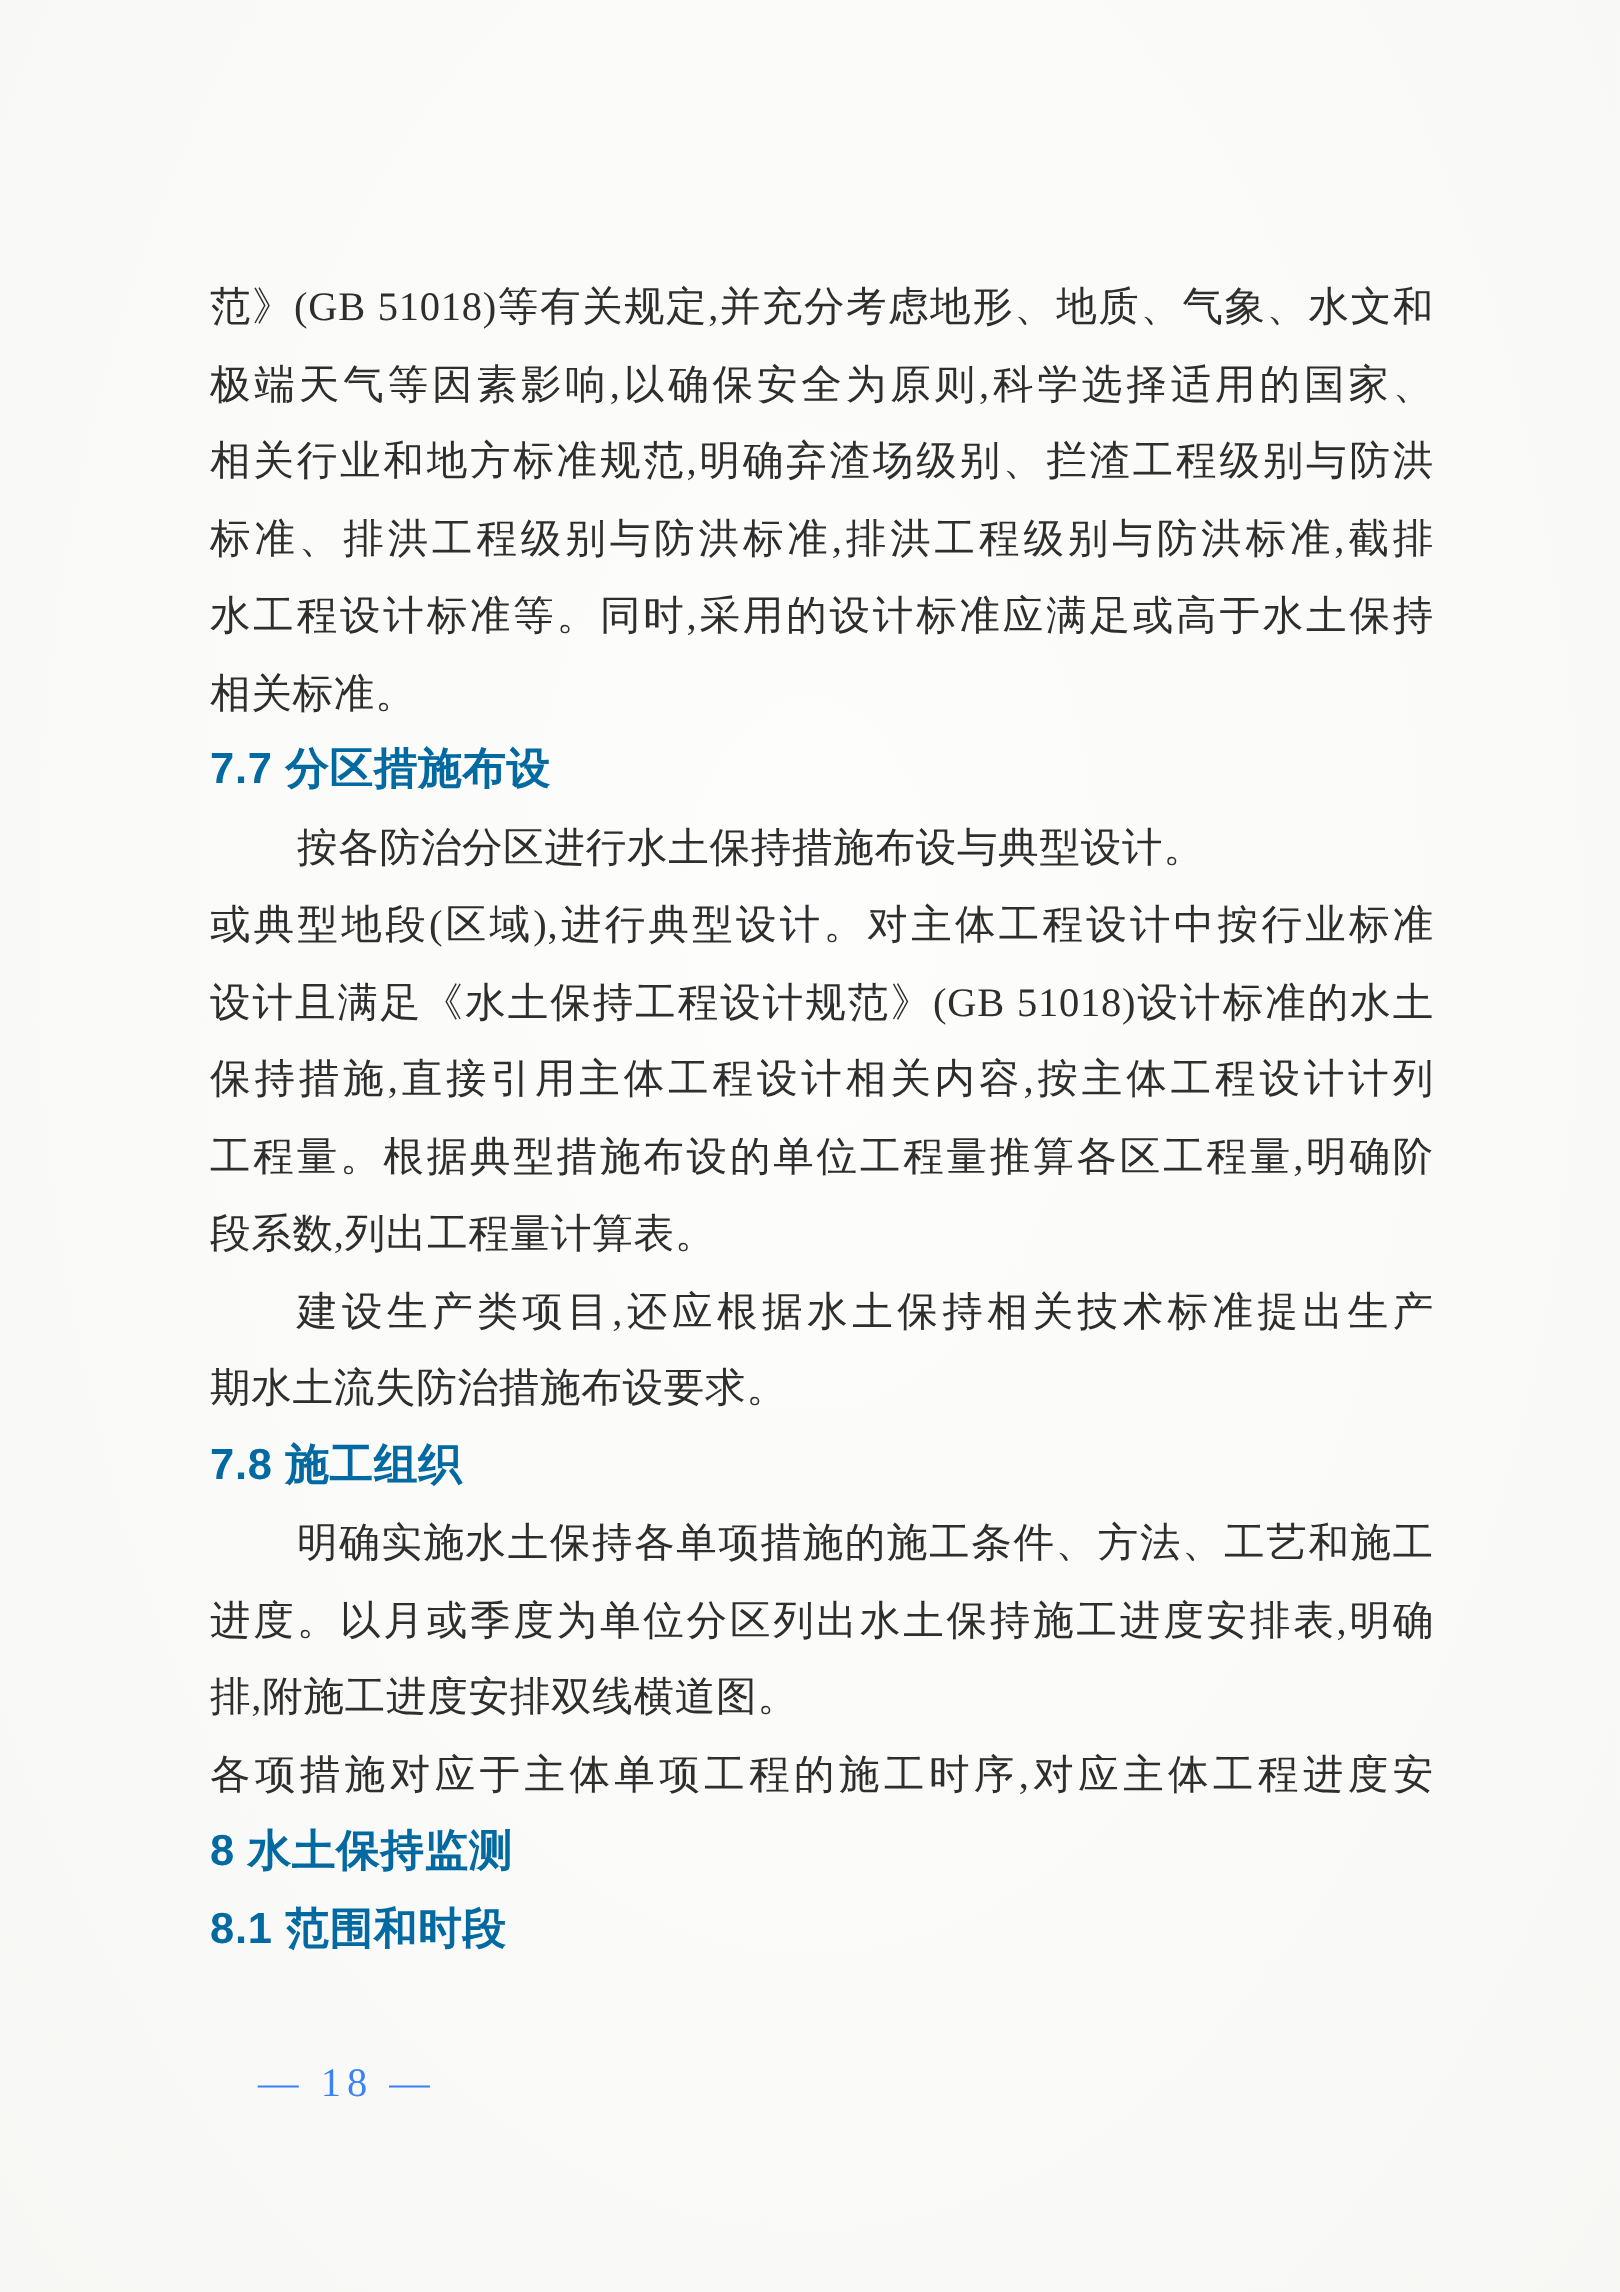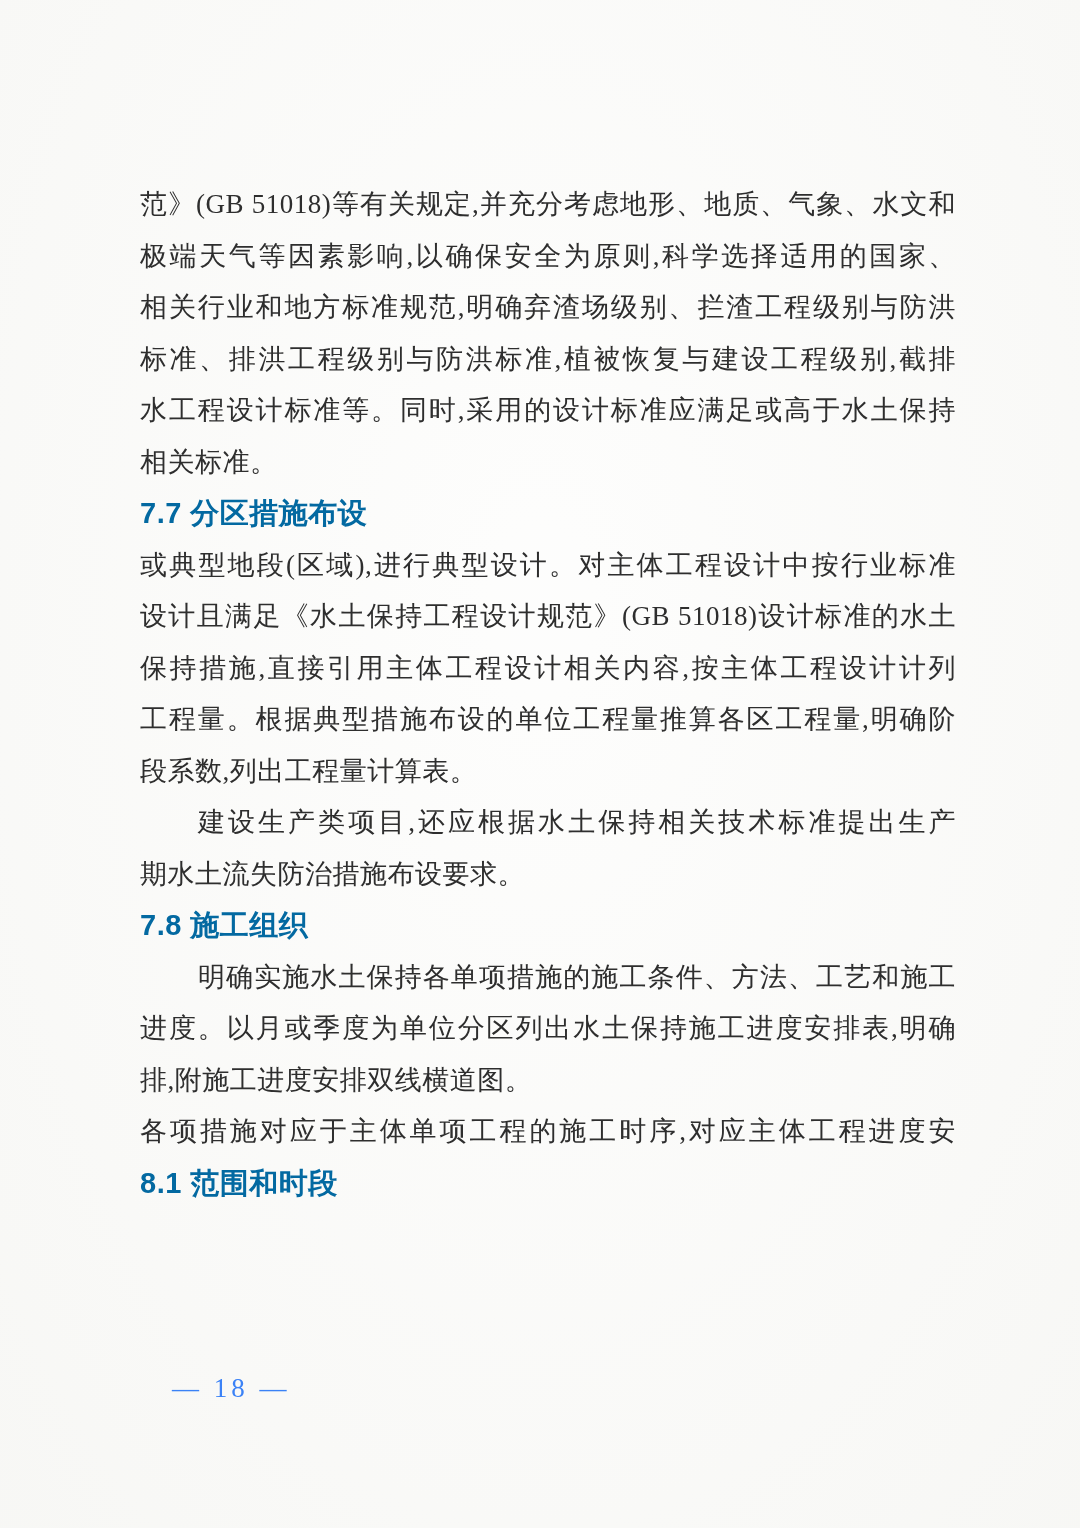--- a/index.html
+++ b/index.html
@@ -79,32 +79,34 @@
 </style>
 </head>
 <body>
 
 <div class="scan-surface"></div>
 
 <main class="content">
     <div class="line stretch">范》(GB 51018)等有关规定,并充分考虑地形、地质、气象、水文和</div>
     <div class="line stretch">极端天气等因素影响,以确保安全为原则,科学选择适用的国家、</div>
     <div class="line stretch">相关行业和地方标准规范,明确弃渣场级别、拦渣工程级别与防洪</div>
-    <div class="line stretch">标准、排洪工程级别与防洪标准,植被恢复与建设工程级别,截排</div>
+    <div class="line stretch">标准、排洪工程级别与防洪标准,排洪工程级别与防洪标准,截排</div>
     <div class="line stretch">水工程设计标准等。同时,采用的设计标准应满足或高于水土保持</div>
     <div class="line plain">相关标准。</div>
     <div class="line heading">7.7 分区措施布设</div>
+    <div class="line plain indent">按各防治分区进行水土保持措施布设与典型设计。</div>
     <div class="line stretch">或典型地段(区域),进行典型设计。对主体工程设计中按行业标准</div>
     <div class="line stretch">设计且满足《水土保持工程设计规范》(GB 51018)设计标准的水土</div>
     <div class="line stretch">保持措施,直接引用主体工程设计相关内容,按主体工程设计计列</div>
     <div class="line stretch">工程量。根据典型措施布设的单位工程量推算各区工程量,明确阶</div>
     <div class="line plain">段系数,列出工程量计算表。</div>
     <div class="line stretch indent">建设生产类项目,还应根据水土保持相关技术标准提出生产</div>
     <div class="line plain">期水土流失防治措施布设要求。</div>
     <div class="line heading">7.8 施工组织</div>
     <div class="line stretch indent">明确实施水土保持各单项措施的施工条件、方法、工艺和施工</div>
     <div class="line stretch">进度。以月或季度为单位分区列出水土保持施工进度安排表,明确</div>
     <div class="line plain">排,附施工进度安排双线横道图。</div>
     <div class="line stretch">各项措施对应于主体单项工程的施工时序,对应主体工程进度安</div>
+    <div class="line heading">8 水土保持监测</div>
     <div class="line heading">8.1 范围和时段</div>
   </main>
 
 <div class="page-footer">— 18 —</div>
 
 </body></html>

